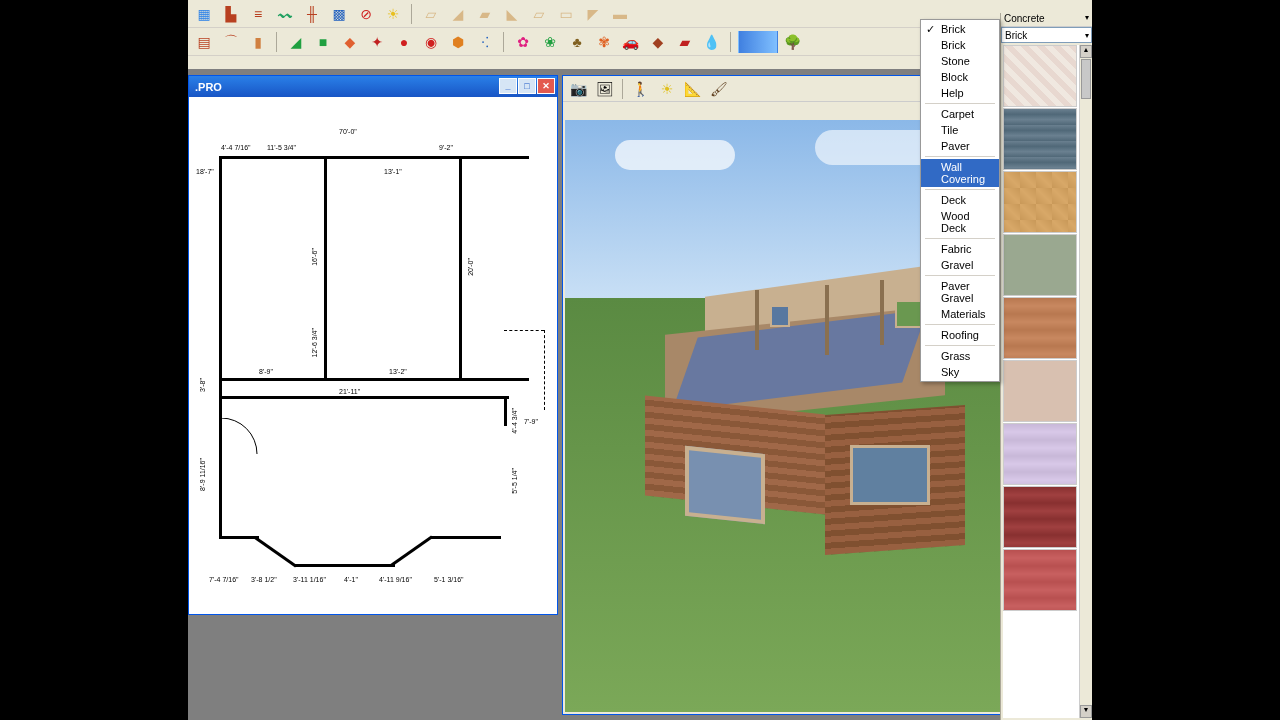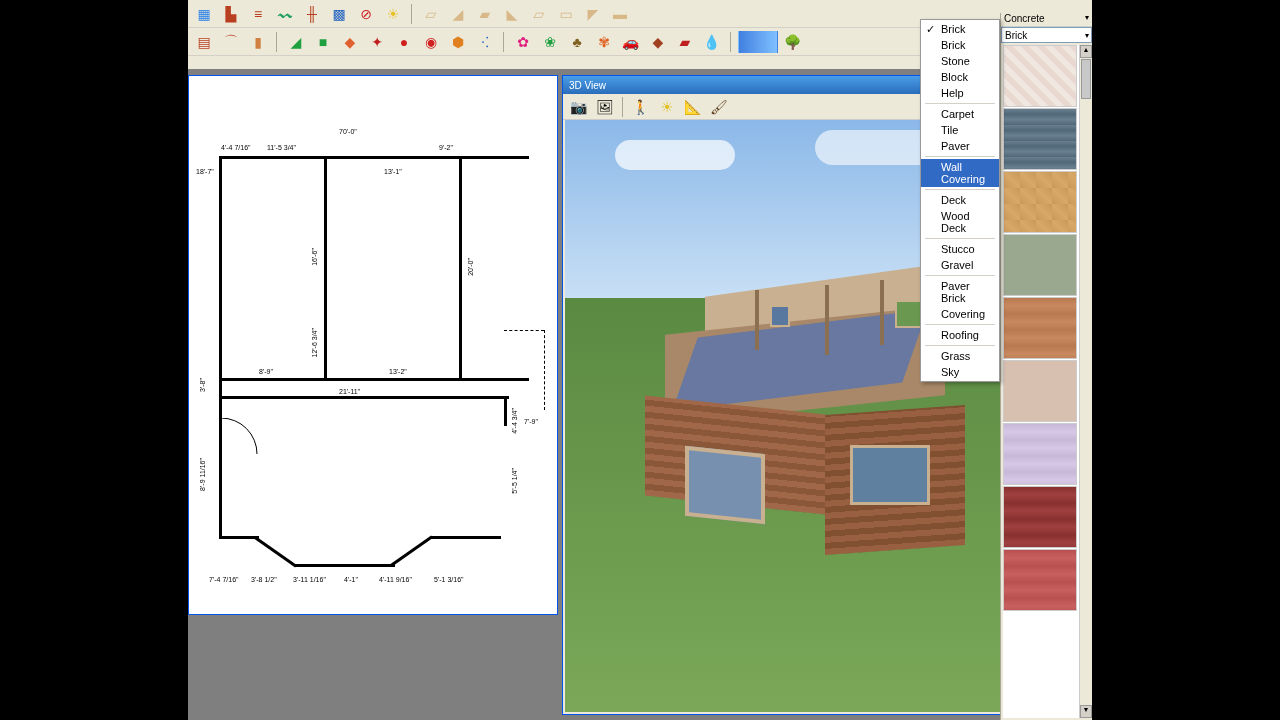--- a/index.html
+++ b/index.html
@@ -98,20 +98,28 @@
       <div class="tool-icon" style="color:#c02020">▰</div>
       <div class="tool-icon" style="color:#2080c0">💧</div>
       <div class="sep"></div>
       <div class="tool-icon" style="background:linear-gradient(90deg,#4080e0,#80c0ff);width:40px"></div>
       <div class="tool-icon" style="color:#20a040">🌳</div>
     </div>
 
     <div class="workspace">
 
       <div class="plan-window">
+        <div class="plan-title">
+          <span>.PRO</span>
+          <div class="winbtns">
+            <div class="winbtn">_</div>
+            <div class="winbtn">□</div>
+            <div class="winbtn close">✕</div>
+          </div>
+        </div>
         <div class="plan-canvas">
 
           <div class="fp-line" style="left:30px;top:58px;width:310px;height:3px"></div>
           <div class="fp-line" style="left:30px;top:58px;width:3px;height:240px"></div>
           <div class="fp-line" style="left:30px;top:280px;width:140px;height:3px"></div>
           <div class="fp-line" style="left:170px;top:280px;width:170px;height:3px"></div>
           <div class="fp-line" style="left:30px;top:298px;width:290px;height:3px"></div>
           <div class="fp-line" style="left:30px;top:298px;width:3px;height:140px"></div>
           <div class="fp-line" style="left:135px;top:58px;width:3px;height:222px"></div>
           <div class="fp-line" style="left:270px;top:58px;width:3px;height:222px"></div>
@@ -149,23 +157,20 @@
           <div class="dim-text" style="left:155px;top:478px">4'-1"</div>
           <div class="dim-text" style="left:190px;top:478px">4'-11 9/16"</div>
           <div class="dim-text" style="left:245px;top:478px">5'-1 3/16"</div>
           <div class="dim-text v" style="left:322px;top:310px">4'-4 3/4"</div>
           <div class="dim-text v" style="left:322px;top:370px">5'-5 1/4"</div>
           <div class="dim-text" style="left:335px;top:320px">7'-9"</div>
         </div>
       </div>
 
       <div class="view3d-window">
-        <div class="view3d-title">
-          <span>3D View</span>
-        </div>
         <div class="view3d-toolbar">
           <div class="tool-icon">📷</div>
           <div class="tool-icon">🖼</div>
           <div class="sep"></div>
           <div class="tool-icon" style="color:#e0a020">🚶</div>
           <div class="tool-icon" style="color:#e0c020">☀</div>
           <div class="tool-icon" style="color:#806020">📐</div>
           <div class="tool-icon" style="color:#604020">🖌</div>
         </div>
         <div class="view3d-canvas">
@@ -228,25 +233,25 @@
         <div class="ctx-sep"></div>
         <div class="ctx-item">Carpet</div>
         <div class="ctx-item">Tile</div>
         <div class="ctx-item">Paver</div>
         <div class="ctx-sep"></div>
         <div class="ctx-item selected">Wall Covering</div>
         <div class="ctx-sep"></div>
         <div class="ctx-item">Deck</div>
         <div class="ctx-item">Wood Deck</div>
         <div class="ctx-sep"></div>
-        <div class="ctx-item">Stucco</div>
+        <div class="ctx-item">Fabric</div>
         <div class="ctx-item">Gravel</div>
         <div class="ctx-sep"></div>
-        <div class="ctx-item">Paver Brick</div>
-        <div class="ctx-item">Covering</div>
+        <div class="ctx-item">Paver Gravel</div>
+        <div class="ctx-item">Materials</div>
         <div class="ctx-sep"></div>
         <div class="ctx-item">Roofing</div>
         <div class="ctx-sep"></div>
         <div class="ctx-item">Grass</div>
         <div class="ctx-item">Sky</div>
       </div>
 
   </div>
 </div>
 

